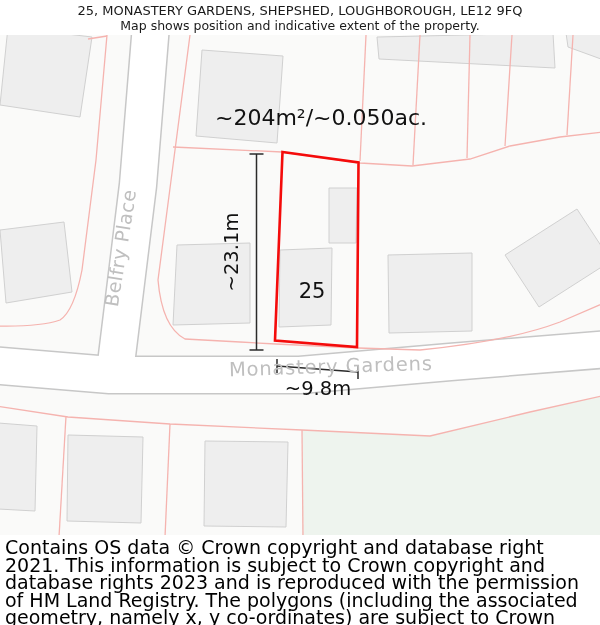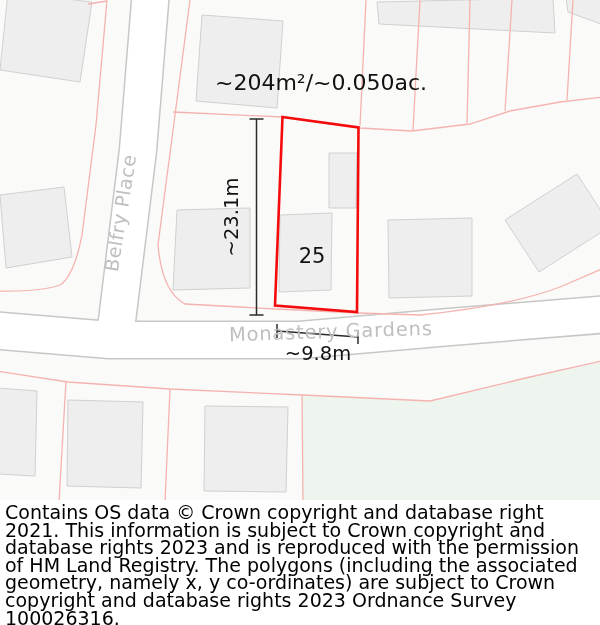--- a/index.html
+++ b/index.html
@@ -34,20 +34,24 @@
     color:#000000;
     text-align:left;
   }
   .svgtxt{font-family:"DejaVu Sans","Liberation Sans",sans-serif;}
 </style>
 </head>
 <body>
 
 <div class="page">
 
+  <div class="header">
+    <div class="title">25, MONASTERY GARDENS, SHEPSHED, LOUGHBOROUGH, LE12 9FQ</div>
+    <div class="subtitle">Map shows position and indicative extent of the property.</div>
+  </div>
 
   <div class="map">
     <svg width="600" height="500" viewBox="0 0 600 500">
 
       <rect x="0" y="0" width="600" height="500" fill="#fafaf9"></rect>
 
       <g fill="none" stroke="#c7c7c7" stroke-width="39" stroke-linejoin="round">
         <path d="M151,-10 L138,150 L114,345"></path>
         <path d="M-10,330 L110,340 L300,340 L450,327 L610,314"></path>
       </g>

